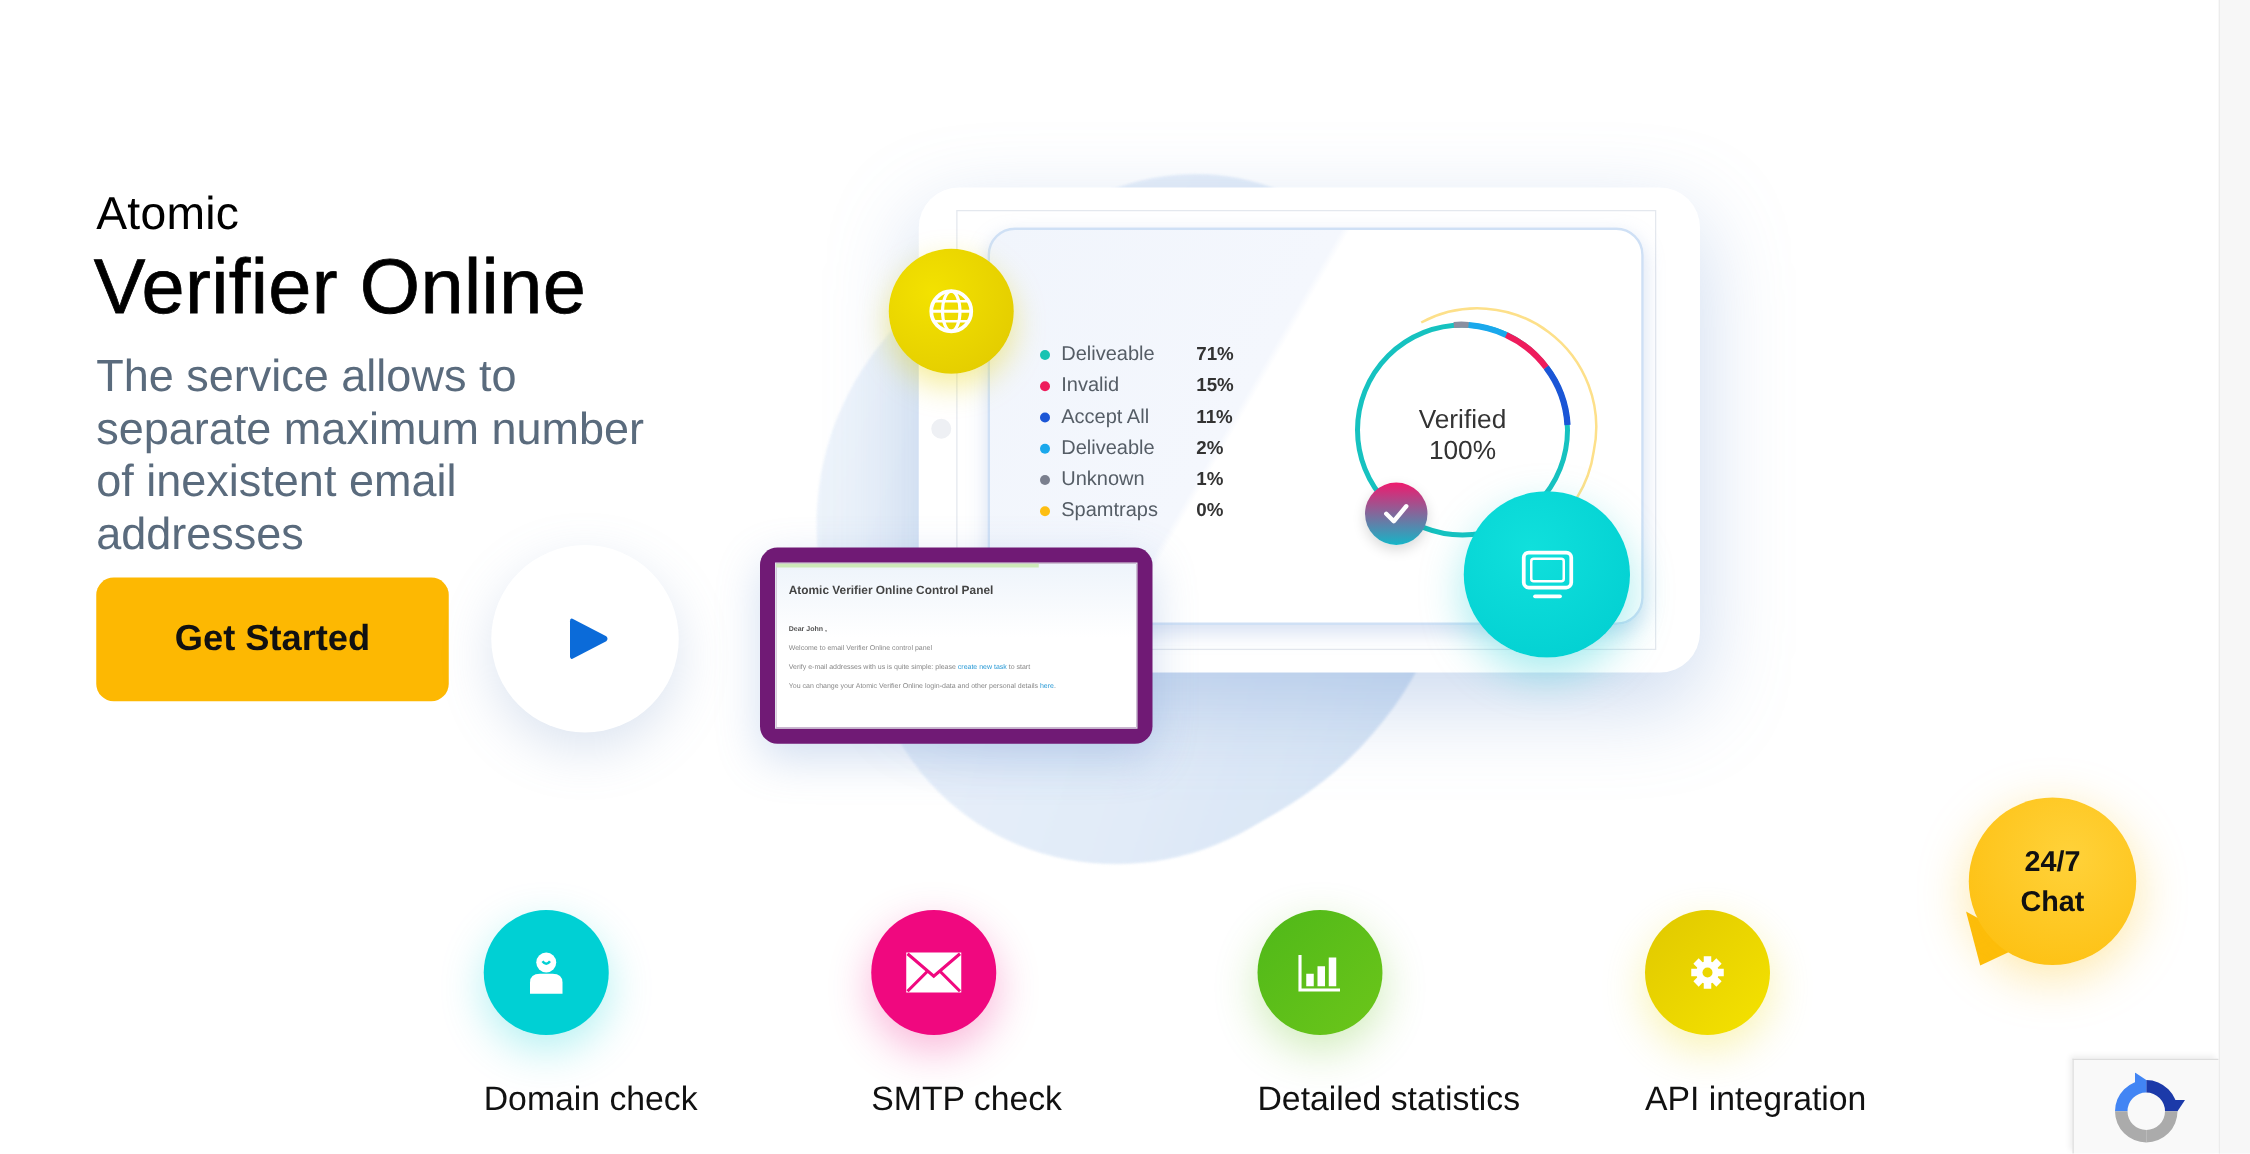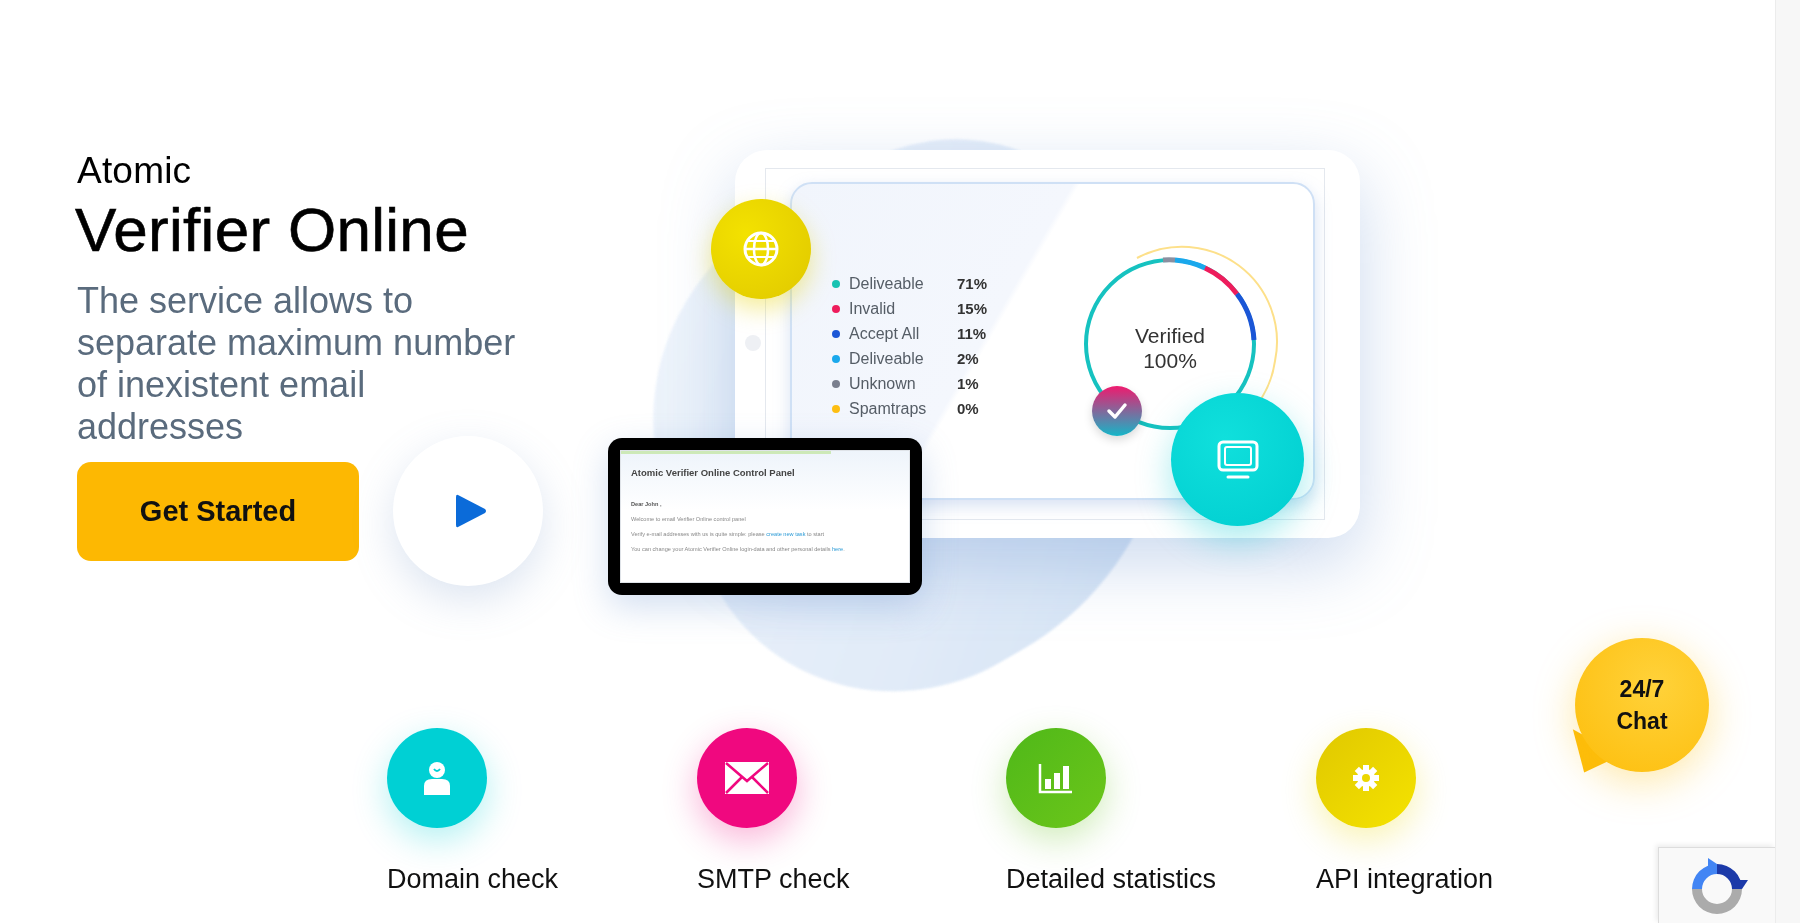--- a/index.html
+++ b/index.html
@@ -46,21 +46,21 @@
                  background: radial-gradient(circle at 35% 35%, #f3e200, #e0c800); box-shadow: 0 10px 25px rgba(230,210,0,0.4);
                  display: flex; align-items: center; justify-content: center; }
   .check-badge { position: absolute; left: 1092px; top: 386px; width: 50px; height: 50px; border-radius: 50%;
                  background: linear-gradient(180deg, #ef1a6e 0%, #15b6c8 100%); display: flex; align-items: center; justify-content: center;
                  box-shadow: 0 4px 10px rgba(0,0,0,0.15); }
   .monitor-badge { position: absolute; left: 1171px; top: 393px; width: 133px; height: 133px; border-radius: 50%;
                    background: radial-gradient(circle at 40% 35%, #10e0dc, #00cdd0); box-shadow: 0 14px 35px rgba(0,200,210,0.35);
                    display: flex; align-items: center; justify-content: center; }
 
   
-  .mail-card { position: absolute; left: 608px; top: 438px; width: 314px; height: 157px; background: #000000; border-radius: 14px;
+  .mail-card { position: absolute; left: 608px; top: 438px; width: 314px; height: 157px; background: #701a75; border-radius: 14px;
                box-shadow: 0 12px 35px rgba(110,150,210,0.3); }
   .mail-inner { position: absolute; left: 12px; top: 12px; width: 290px; height: 133px; border: 1px solid #dfe3e8;
                 background: linear-gradient(180deg, #eef4fb 0%, #ffffff 45%); }
   .mail-bar { position: absolute; left: 0; top: 0; width: 210px; height: 3px; background: #cde9b8; }
   .mail-title { position: absolute; left: 10px; top: 16px; font-size: 9.5px; font-weight: 700; color: #444; }
   .mail-line { position: absolute; left: 10px; font-size: 5.6px; color: #888; white-space: nowrap; }
   .mail-line.bold { font-weight: 700; color: #555; }
   .mail-link { color: #2c9bd6; }
 
   

